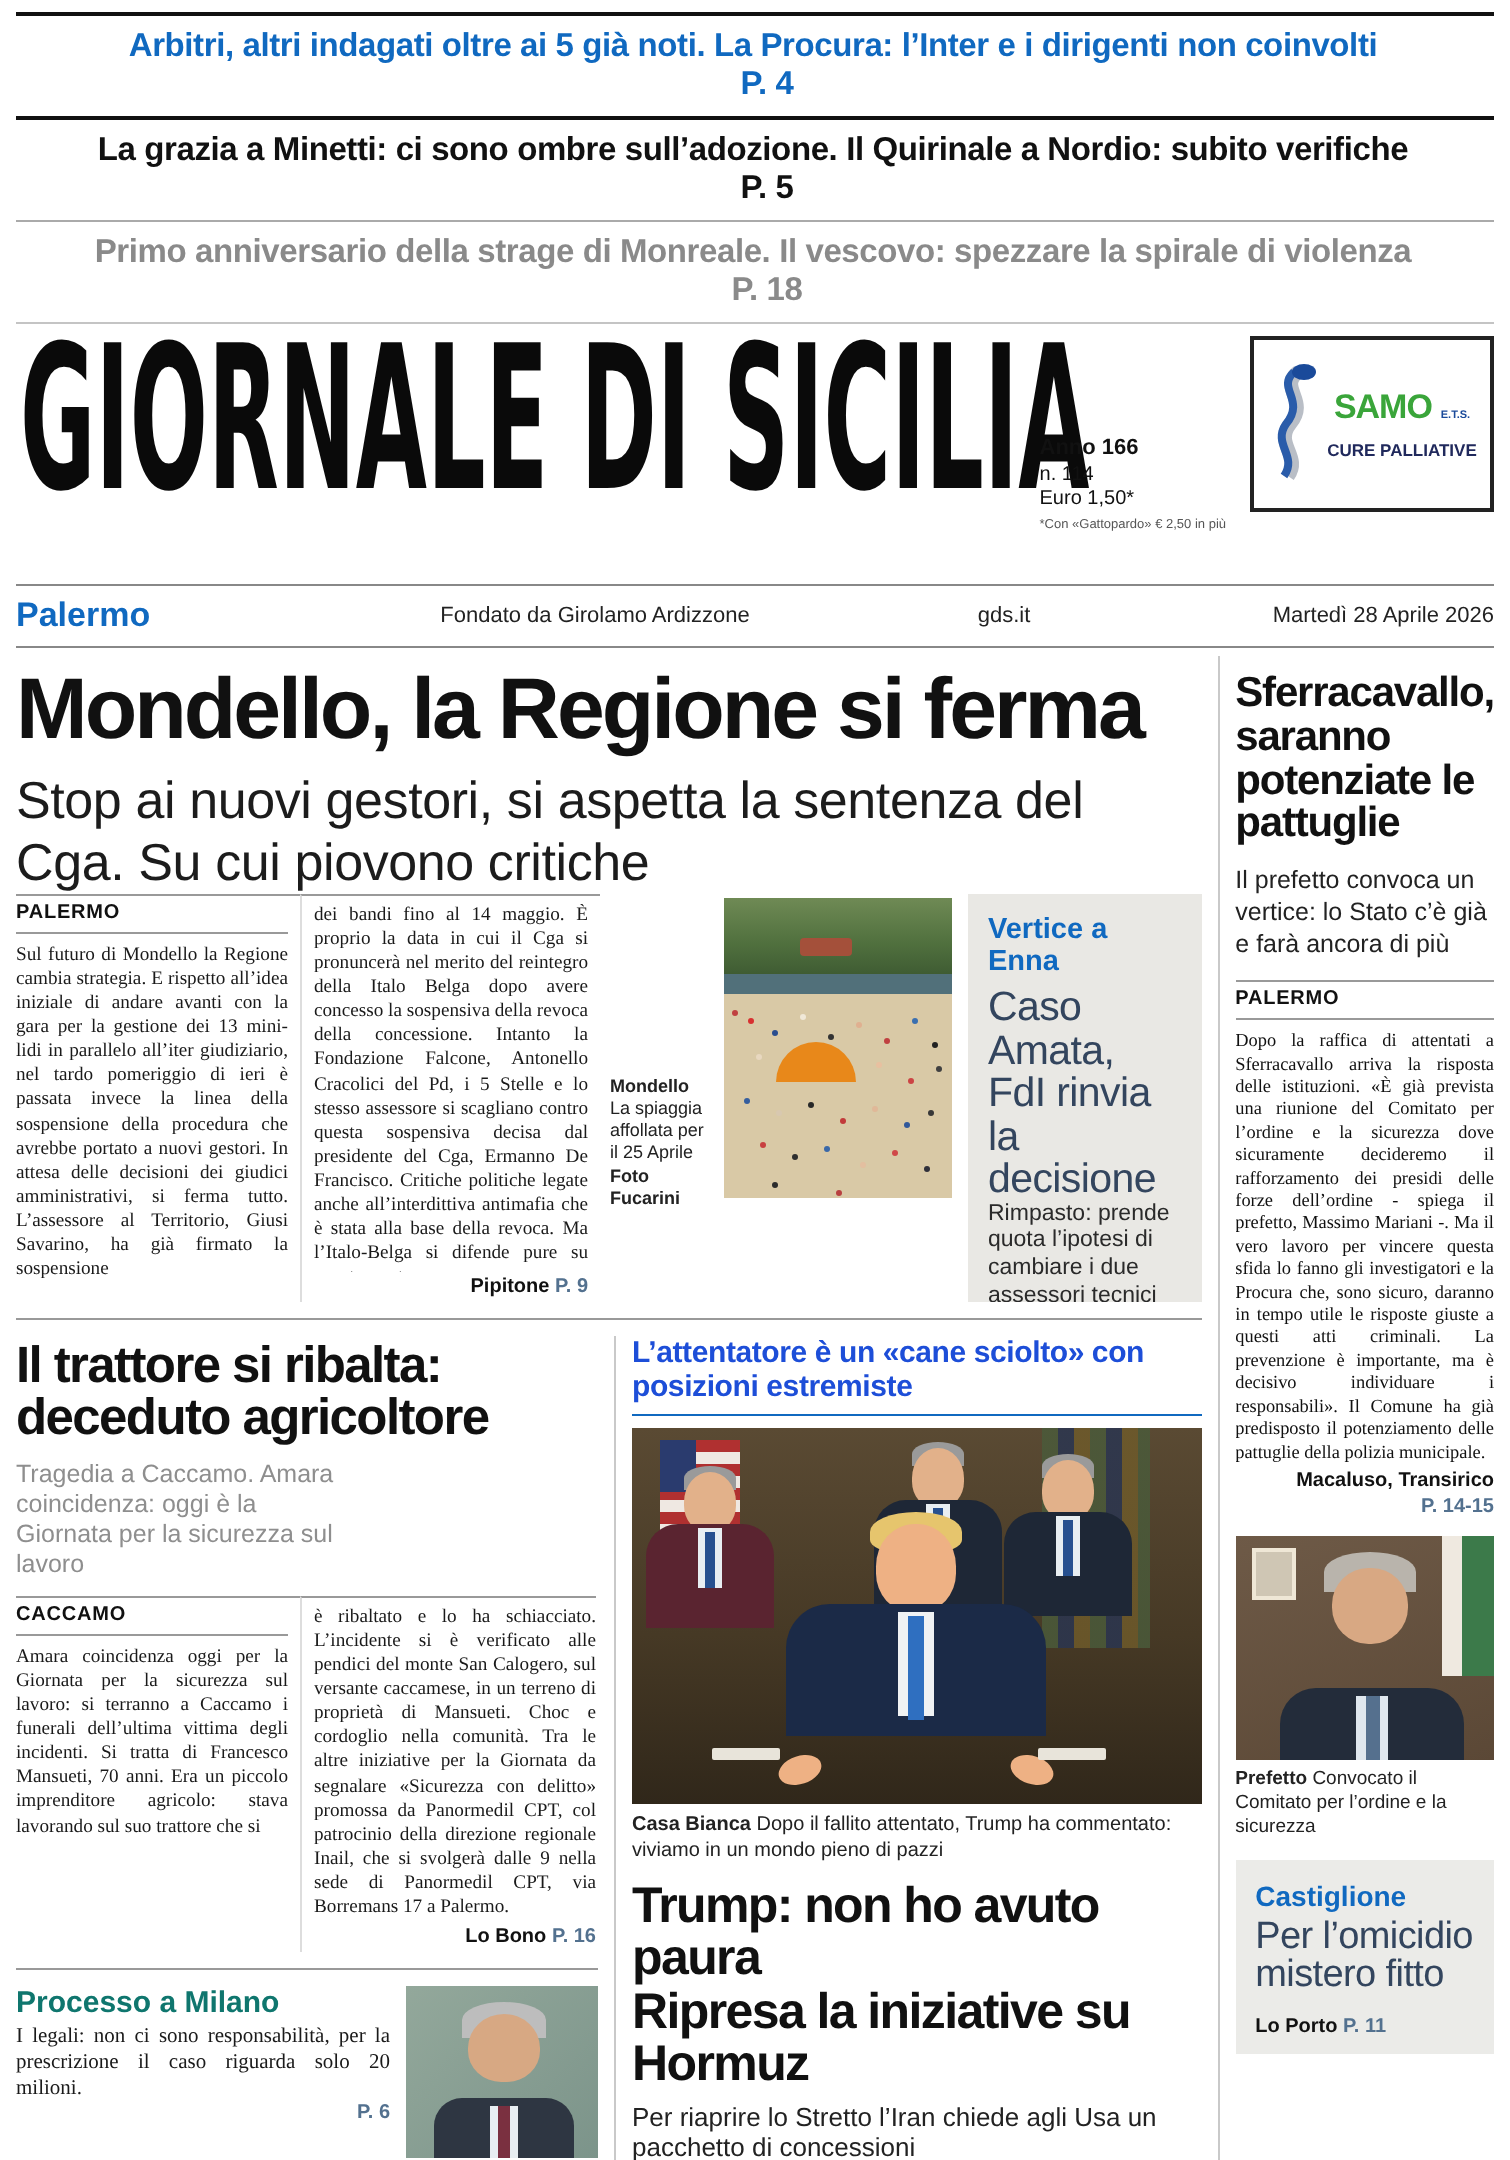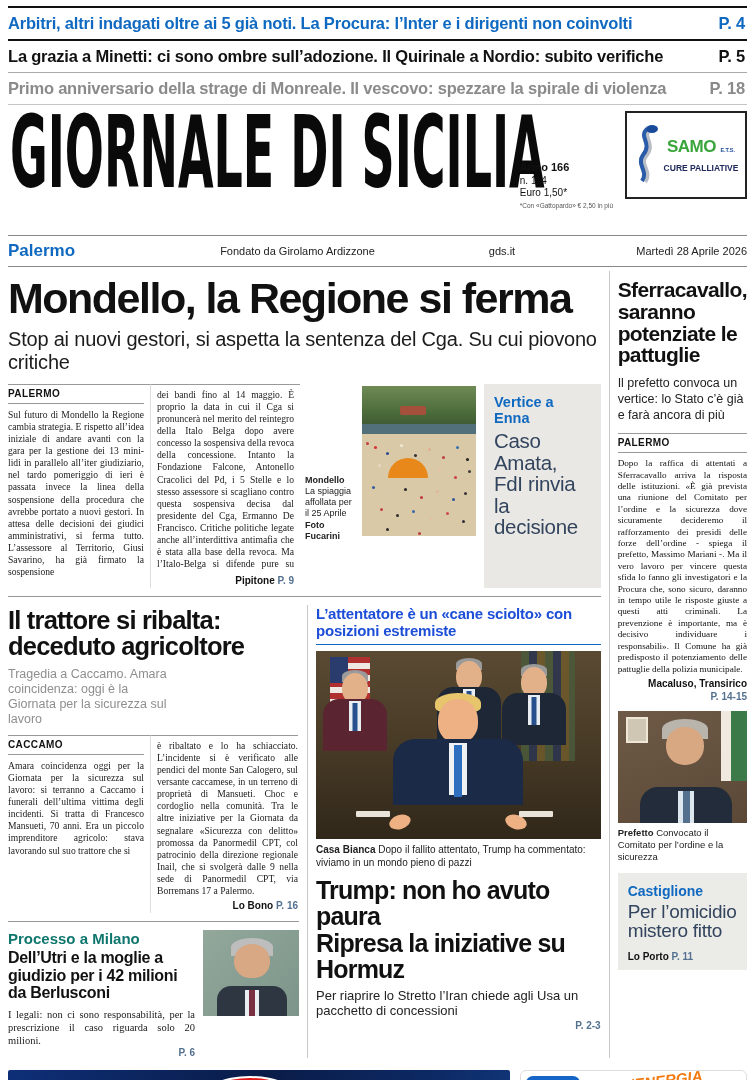--- a/index.html
+++ b/index.html
@@ -4,21 +4,21 @@
 <style>
   * { margin:0; padding:0; box-sizing:border-box; }
   html,body { background:#f2f2f2; }
   body { font-family:"Liberation Sans", sans-serif; color:#111; }
   .page { width:755px; height:1080px; background:#fff; margin:0 auto; position:relative;
           padding:6px 8px 0 8px; overflow:hidden; }
 
   
   .strips { border-top:2px solid #111; }
   .strip { display:flex; justify-content:space-between; align-items:center;
-           font-weight:800; font-size:16.5px; padding:6px 2px 6px 0; letter-spacing:-.2px; }
+           font-weight:800; font-size:16.5px; padding:6px 2px 6px 0; letter-spacing:-.2px;flex-direction:column; }
   .strip .pg { font-weight:800; white-space:nowrap; padding-left:14px; }
   .strip1 { color:#1069c0; border-bottom:2px solid #111; }
   .strip2 { color:#111; border-bottom:1px solid #aaa; }
   .strip3 { color:#8a8a8a; border-bottom:1px solid #c4c4c4; }
 
   
   .masthead { position:relative; height:130px; }
   .mast-title { position:absolute; left:2px; top:2px; font-family:"DejaVu Sans", sans-serif;
                 font-weight:900; font-size:100px; line-height:.92; white-space:nowrap;
                 transform:scale(0.46,1); transform-origin:left top; letter-spacing:0; color:#0a0a0a; }
@@ -41,21 +41,21 @@
   .dl-founded { flex:1; text-align:center; }
   .dl-site { width:150px; text-align:center; }
   .dl-date { width:170px; text-align:right; }
 
   
   .main { display:flex; margin-top:4px; }
   .main-left { width:604px; padding-right:8px; border-right:1px solid #c9c9c9; }
   .sidebar { flex:1; padding-left:8px; }
 
   h1.lead-h { font-size:43px; font-weight:800; letter-spacing:-1.5px; line-height:1.0; margin:6px 0 8px; }
-  .lead-sub { font-size:20px; font-weight:400; color:#1c1c1c; letter-spacing:-.2px; margin-bottom:10px; }
+  .lead-sub { font-size:26px; font-weight:400; color:#1c1c1c; letter-spacing:-.2px; }
 
   .serif { font-family:"Liberation Serif", serif; text-align:justify; }
   .sec { font-weight:800; font-size:10px; letter-spacing:.4px; border-bottom:1px solid #999;
          padding:3px 0 4px; margin-bottom:5px; }
   .col-top { border-top:1px solid #999; }
 
   .lead-row { display:flex; height:204px; overflow:hidden; }
   .lead-col1 { width:142px; padding-right:6px; }
   .lead-col2 { width:150px; padding:0 6px; border-left:1px solid #ddd; display:flex; flex-direction:column; }
   .bodytxt { font-size:9.6px; line-height:1.26; color:#1a1a1a; overflow:hidden; }
@@ -275,20 +275,21 @@
           <div class="beach-trees"></div>
           <div class="beach-roof"></div>
           <div class="beach-sea"></div>
           <div class="beach-sand"></div>
           <div class="crowd"></div>
           <div class="umbrella"></div>
         </div>
         <div class="lead-box">
           <div class="box-kicker">Vertice a Enna</div>
           <div class="box-head">Caso Amata, FdI rinvia la decisione</div>
+          <div class="box-txt">Rimpasto: prende quota l’ipotesi di cambiare i due assessori tecnici</div>
 
         </div>
       </div>
 
       <hr class="rule">
 
       <div class="mid-row">
         <div class="mid-left">
           <h2 class="trac-h">Il trattore si ribalta: deceduto agricoltore</h2>
           <div class="standfirst">Tragedia a Caccamo. Amara coincidenza: oggi è la Giornata per la sicurezza sul lavoro</div>
@@ -302,21 +303,20 @@
               <div class="byline">
                 <span>Lo Bono</span>
                 <span class="pg">P. 16</span>
               </div>
             </div>
           </div>
           <hr class="rule">
           <div class="dellutri">
             <div class="du-left">
               <div class="du-kicker">Processo a Milano</div>
-              <div class="du-head">Dell’Utri e la moglie a giudizio per i 42 milioni da Berlusconi</div>
               <div class="du-txt serif">I legali: non ci sono responsabilità, per la prescrizione il caso riguarda solo 20 milioni.</div>
               <div class="du-pg">P. 6</div>
             </div>
             <div class="du-photo">
               <div class="du-hair"></div>
               <div class="head-sk du-face"></div>
               <div class="du-suit"></div>
               <div class="du-shirt"></div>
               <div class="du-tie"></div>
             </div>

